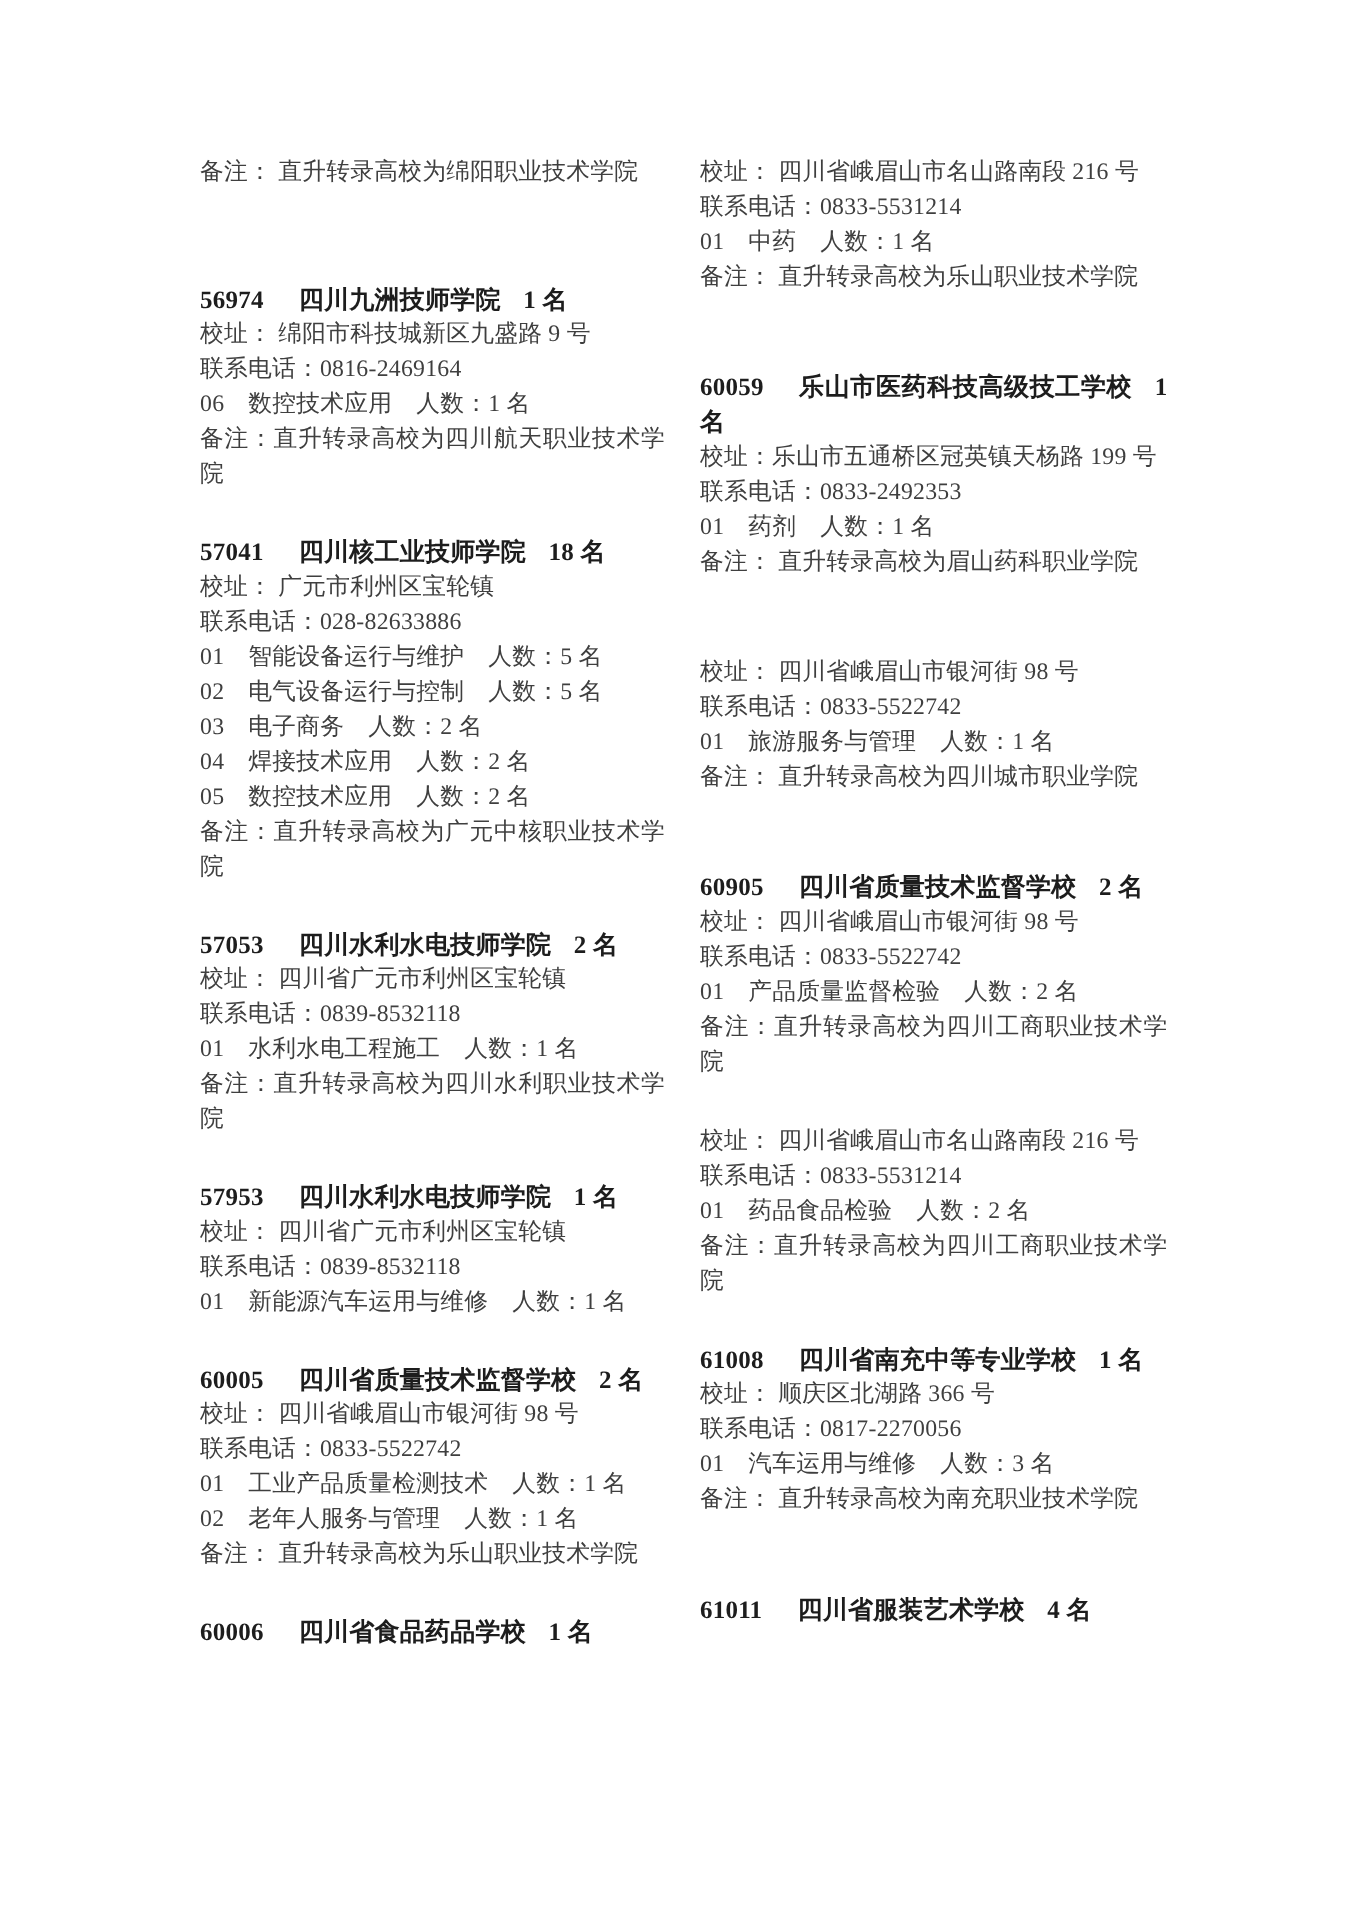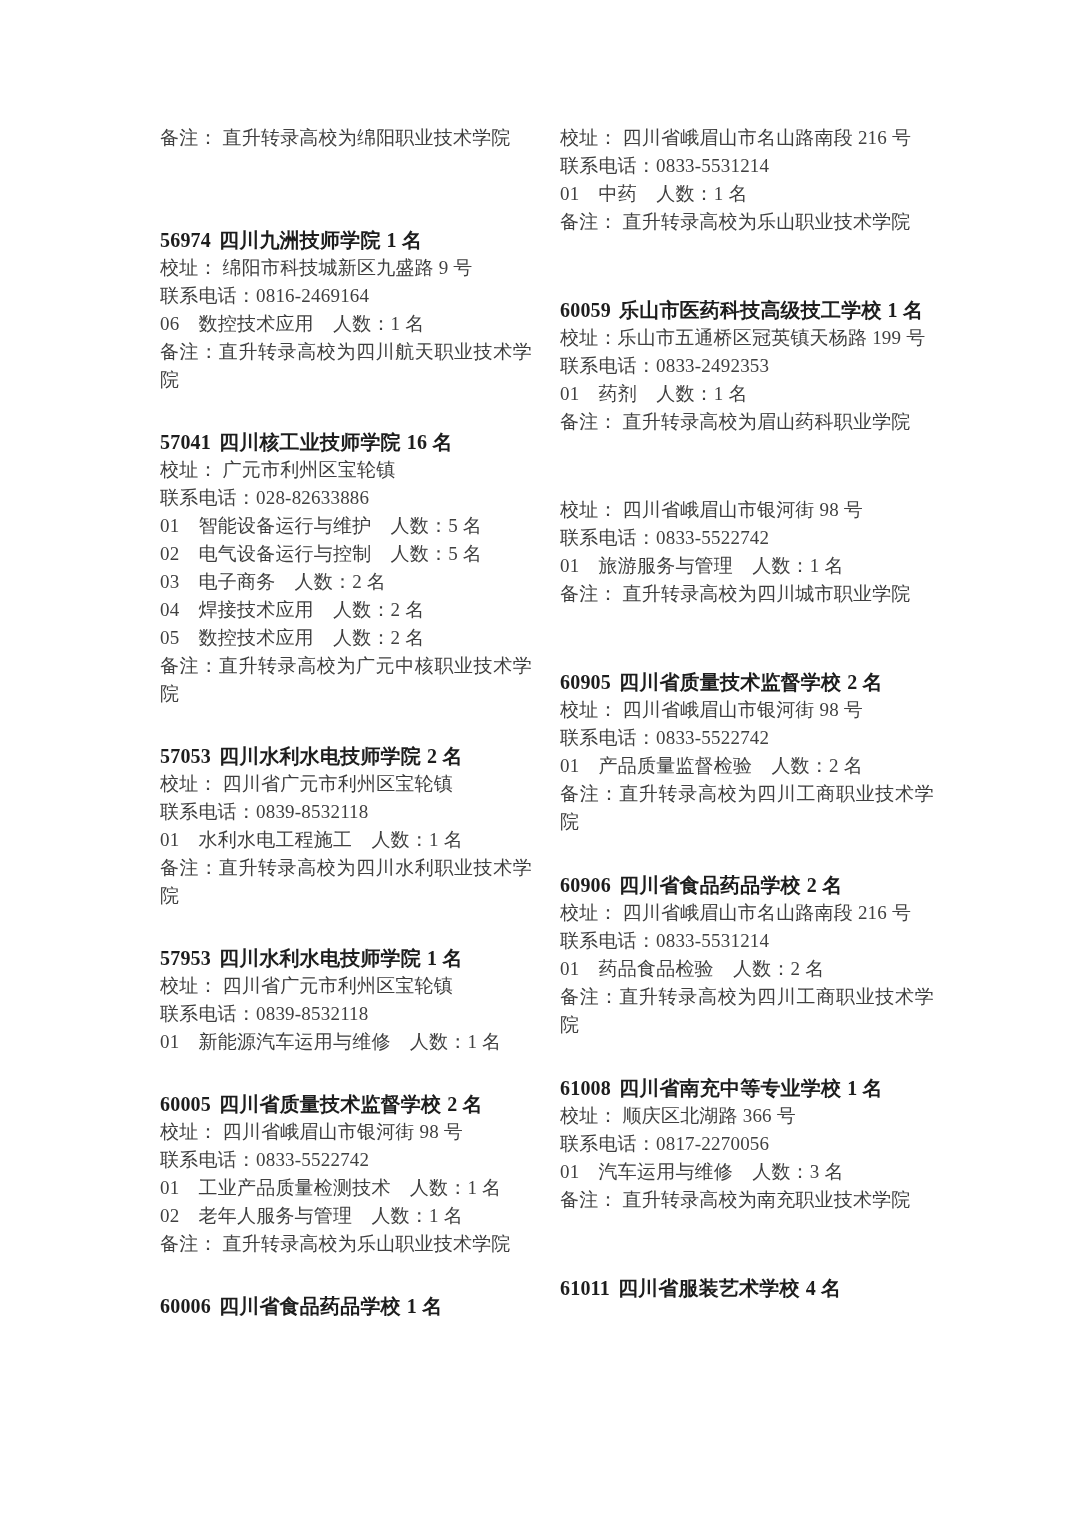--- a/index.html
+++ b/index.html
@@ -41,22 +41,22 @@
 
   .title {
     font-size: 20px;
     line-height: 28px;
     font-weight: bold;
     color: var(--title-text, #1d1d1d);
     text-align: justify;
     letter-spacing: 0.2px;
   }
   .title .code { }
-  .title .name { margin-left: 8px; }
-  .title .count { margin-left: 6px; }
+  .title .name { margin-left: 28px; }
+  .title .count { margin-left: 18px; }
 
   .line {
     font-size: 19px;
     line-height: 28px;
     color: var(--body-text, #3f3f3f);
     text-align: justify;
     letter-spacing: 0.2px;
   }
 </style>
 </head>
@@ -69,21 +69,21 @@
           <div class="line">备注： 直升转录高校为绵阳职业技术学院</div>
         </div>
         <div class="block">
           <div class="title"><span class="code">56974</span><span class="name">四川九洲技师学院</span><span class="count">1 名</span></div>
           <div class="line">校址： 绵阳市科技城新区九盛路 9 号</div>
           <div class="line">联系电话：0816-2469164</div>
           <div class="line">06　数控技术应用　人数：1 名</div>
           <div class="line">备注：直升转录高校为四川航天职业技术学院</div>
         </div>
         <div class="block">
-          <div class="title"><span class="code">57041</span><span class="name">四川核工业技师学院</span><span class="count">16 名</span></div>
+          <div class="title"><span class="code">57041</span><span class="name">四川核工业技师学院</span><span class="count">18 名</span></div>
           <div class="line">校址： 广元市利州区宝轮镇</div>
           <div class="line">联系电话：028-82633886</div>
           <div class="line">01　智能设备运行与维护　人数：5 名</div>
           <div class="line">02　电气设备运行与控制　人数：5 名</div>
           <div class="line">03　电子商务　人数：2 名</div>
           <div class="line">04　焊接技术应用　人数：2 名</div>
           <div class="line">05　数控技术应用　人数：2 名</div>
           <div class="line">备注：直升转录高校为广元中核职业技术学院</div>
         </div>
         <div class="block">
@@ -132,21 +132,20 @@
           <div class="line">备注： 直升转录高校为四川城市职业学院</div>
         </div>
         <div class="block">
           <div class="title"><span class="code">60905</span><span class="name">四川省质量技术监督学校</span><span class="count">2 名</span></div>
           <div class="line">校址： 四川省峨眉山市银河街 98 号</div>
           <div class="line">联系电话：0833-5522742</div>
           <div class="line">01　产品质量监督检验　人数：2 名</div>
           <div class="line">备注：直升转录高校为四川工商职业技术学院</div>
         </div>
         <div class="block">
-          <div class="title"><span class="code">60906</span><span class="name">四川省食品药品学校</span><span class="count">2 名</span></div>
           <div class="line">校址： 四川省峨眉山市名山路南段 216 号</div>
           <div class="line">联系电话：0833-5531214</div>
           <div class="line">01　药品食品检验　人数：2 名</div>
           <div class="line">备注：直升转录高校为四川工商职业技术学院</div>
         </div>
         <div class="block">
           <div class="title"><span class="code">61008</span><span class="name">四川省南充中等专业学校</span><span class="count">1 名</span></div>
           <div class="line">校址： 顺庆区北湖路 366 号</div>
           <div class="line">联系电话：0817-2270056</div>
           <div class="line">01　汽车运用与维修　人数：3 名</div>

